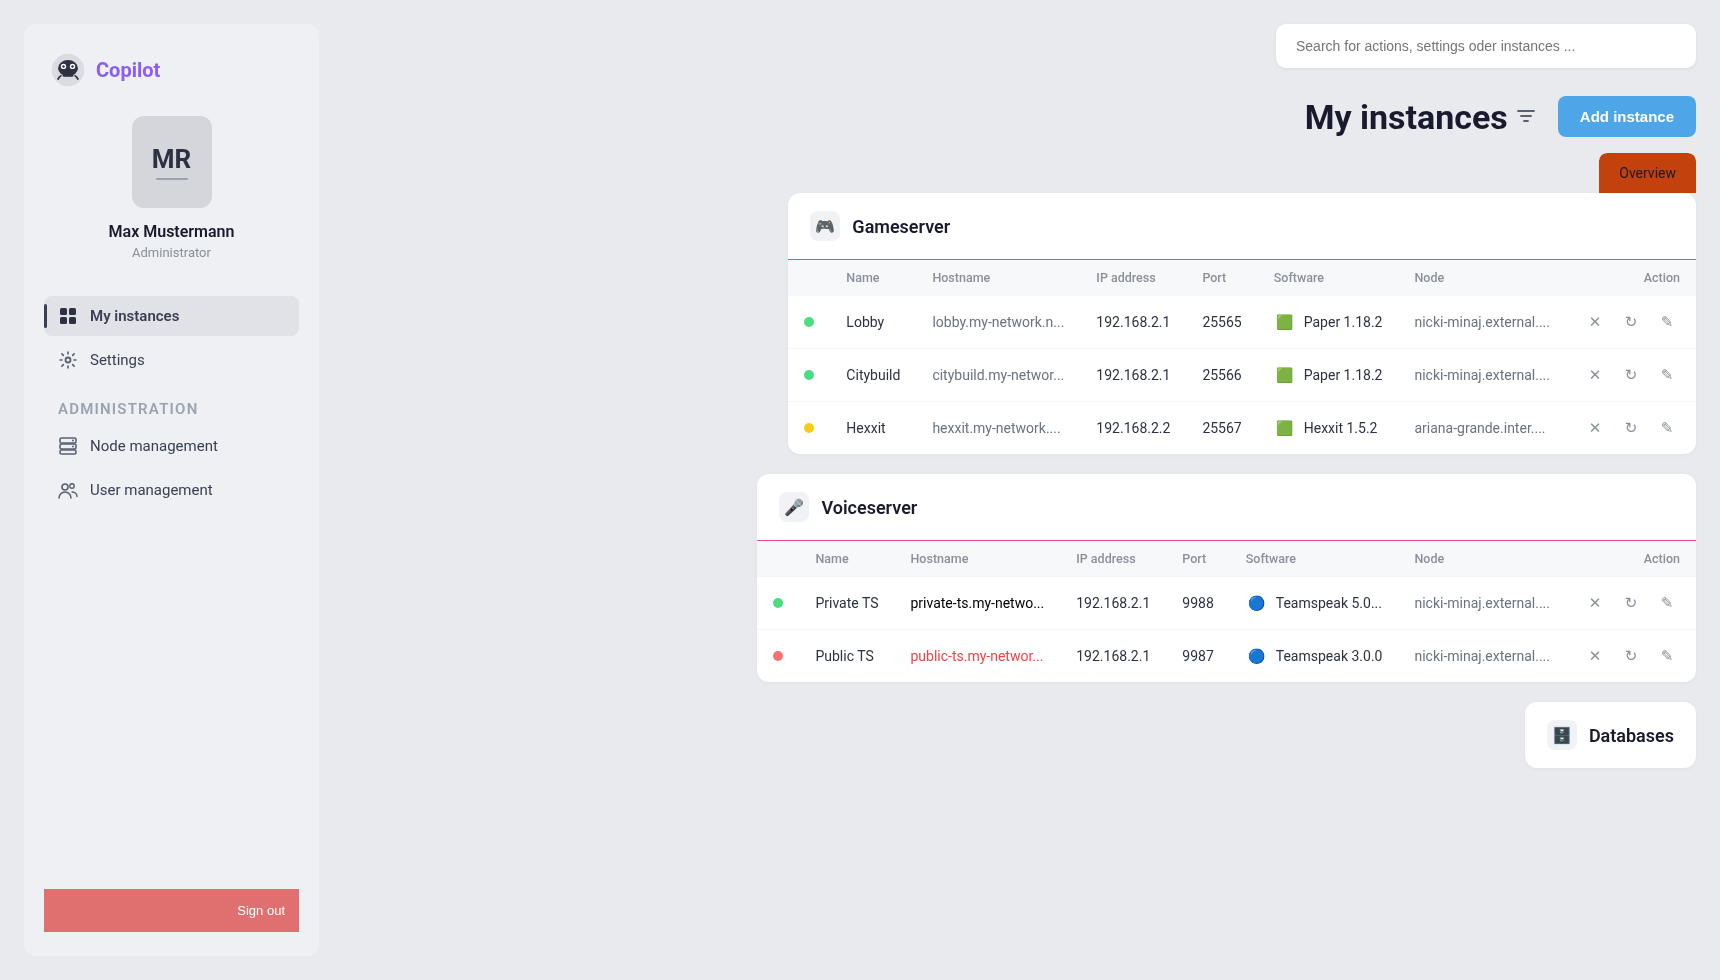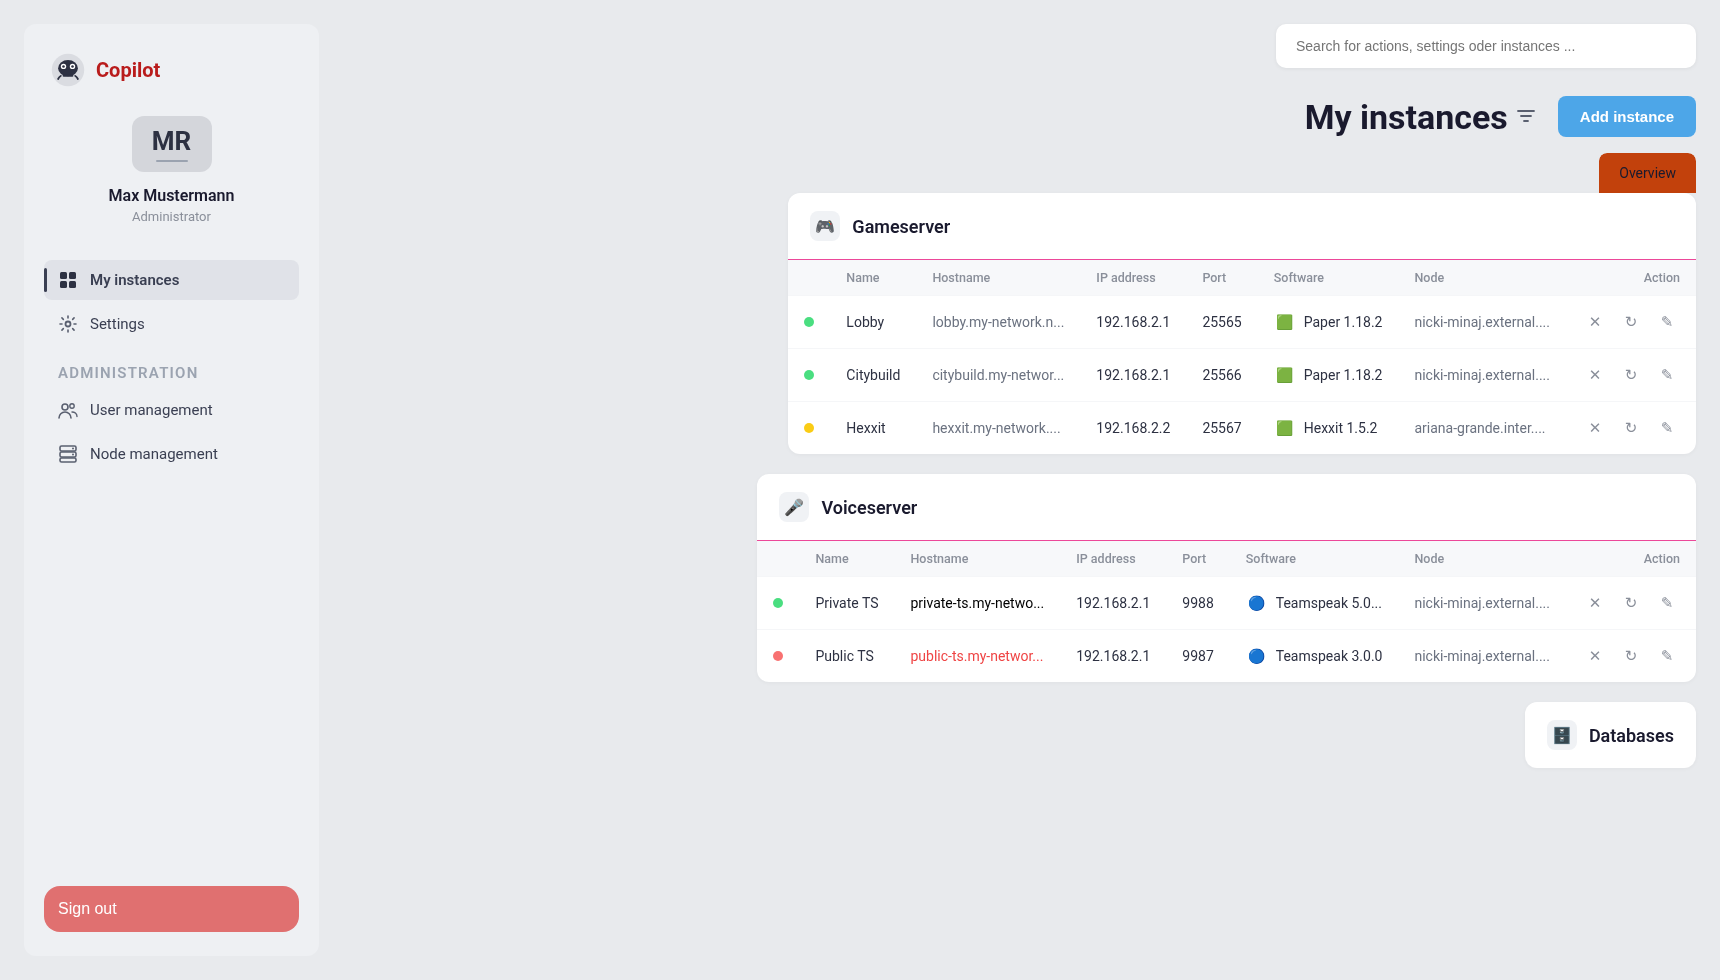--- a/index.html
+++ b/index.html
@@ -34,32 +34,32 @@
     }
 
     .logo-icon {
       width: 36px;
       height: 36px;
     }
 
     .logo-text {
       font-size: 20px;
       font-weight: 700;
-      color: #b91c1c;
+      color: #8b5cf6;
     }
 
     .avatar-container {
       display: flex;
       justify-content: center;
       margin-bottom: 14px;
     }
 
     .avatar {
       width: 80px;
-      height: 56px;
+      height: 92px;
       background: #d4d6db;
       border-radius: 12px;
       display: flex;
       flex-direction: column;
       align-items: center;
       justify-content: center;
       gap: 4px;
     }
 
     .avatar-initials {
@@ -137,27 +137,27 @@
       justify-content: center;
       flex-shrink: 0;
     }
 
     .spacer { flex: 1; }
 
     .sign-out-btn {
       background: #e07070;
       color: white;
       border: none;
-      border-radius: 16px;
+      border-radius: 0;
       padding: 14px;
-      font-size: 16px;
+      font-size: 13px;
       font-weight: 500;
       cursor: pointer;
       width: 100%;
-      text-align: left;
+      text-align: right;
     }
 
     
     .main {
       flex: 1;
       display: flex;
       flex-direction: column;
       padding: 24px 24px 24px 24px;
       overflow-y: auto;
       align-items: flex-end;
@@ -392,41 +392,41 @@
         <path d="M9 1v2M9 15v2M1 9h2M15 9h2M2.93 2.93l1.41 1.41M13.66 13.66l1.41 1.41M2.93 15.07l1.41-1.41M13.66 4.34l1.41-1.41" stroke="#5a6070" stroke-width="1.6" stroke-linecap="round"></path>
       </svg>
     </span>
     <span>Settings</span>
   </div>
 
   <div class="nav-section-label">ADMINISTRATION</div>
 
   <div class="nav-item">
     <span class="nav-icon">
-      <svg width="20" height="18" viewBox="0 0 20 18" fill="none">
-        <circle cx="7" cy="6" r="3" stroke="#5a6070" stroke-width="1.6"></circle>
-        <path d="M1 17c0-3.314 2.686-6 6-6s6 2.686 6 6" stroke="#5a6070" stroke-width="1.6" stroke-linecap="round"></path>
-        <circle cx="14" cy="5" r="2.2" stroke="#5a6070" stroke-width="1.4"></circle>
-        <path d="M14 11c2.5 0 5 1.5 5 4.5" stroke="#5a6070" stroke-width="1.4" stroke-linecap="round"></path>
-      </svg>
-    </span>
-    <span>User management</span>
-  </div>
-
-  <div class="nav-item">
-    <span class="nav-icon">
       <svg width="18" height="18" viewBox="0 0 18 18" fill="none">
         <rect x="1" y="1" width="16" height="5" rx="1.5" stroke="#5a6070" stroke-width="1.6"></rect>
         <rect x="1" y="7" width="16" height="5" rx="1.5" stroke="#5a6070" stroke-width="1.6"></rect>
         <rect x="1" y="13" width="16" height="4" rx="1.5" stroke="#5a6070" stroke-width="1.6"></rect>
         <circle cx="14" cy="3.5" r="1" fill="#5a6070"></circle>
         <circle cx="14" cy="9.5" r="1" fill="#5a6070"></circle>
       </svg>
     </span>
     <span>Node management</span>
+  </div>
+
+  <div class="nav-item">
+    <span class="nav-icon">
+      <svg width="20" height="18" viewBox="0 0 20 18" fill="none">
+        <circle cx="7" cy="6" r="3" stroke="#5a6070" stroke-width="1.6"></circle>
+        <path d="M1 17c0-3.314 2.686-6 6-6s6 2.686 6 6" stroke="#5a6070" stroke-width="1.6" stroke-linecap="round"></path>
+        <circle cx="14" cy="5" r="2.2" stroke="#5a6070" stroke-width="1.4"></circle>
+        <path d="M14 11c2.5 0 5 1.5 5 4.5" stroke="#5a6070" stroke-width="1.4" stroke-linecap="round"></path>
+      </svg>
+    </span>
+    <span>User management</span>
   </div>
 
   <div class="spacer"></div>
 
   <button class="sign-out-btn">Sign out</button>
 </div>
 
 <div class="main">
   <div class="top-bar">
     <input class="search-bar" type="text" placeholder="Search for actions, settings oder instances ..." style="">

